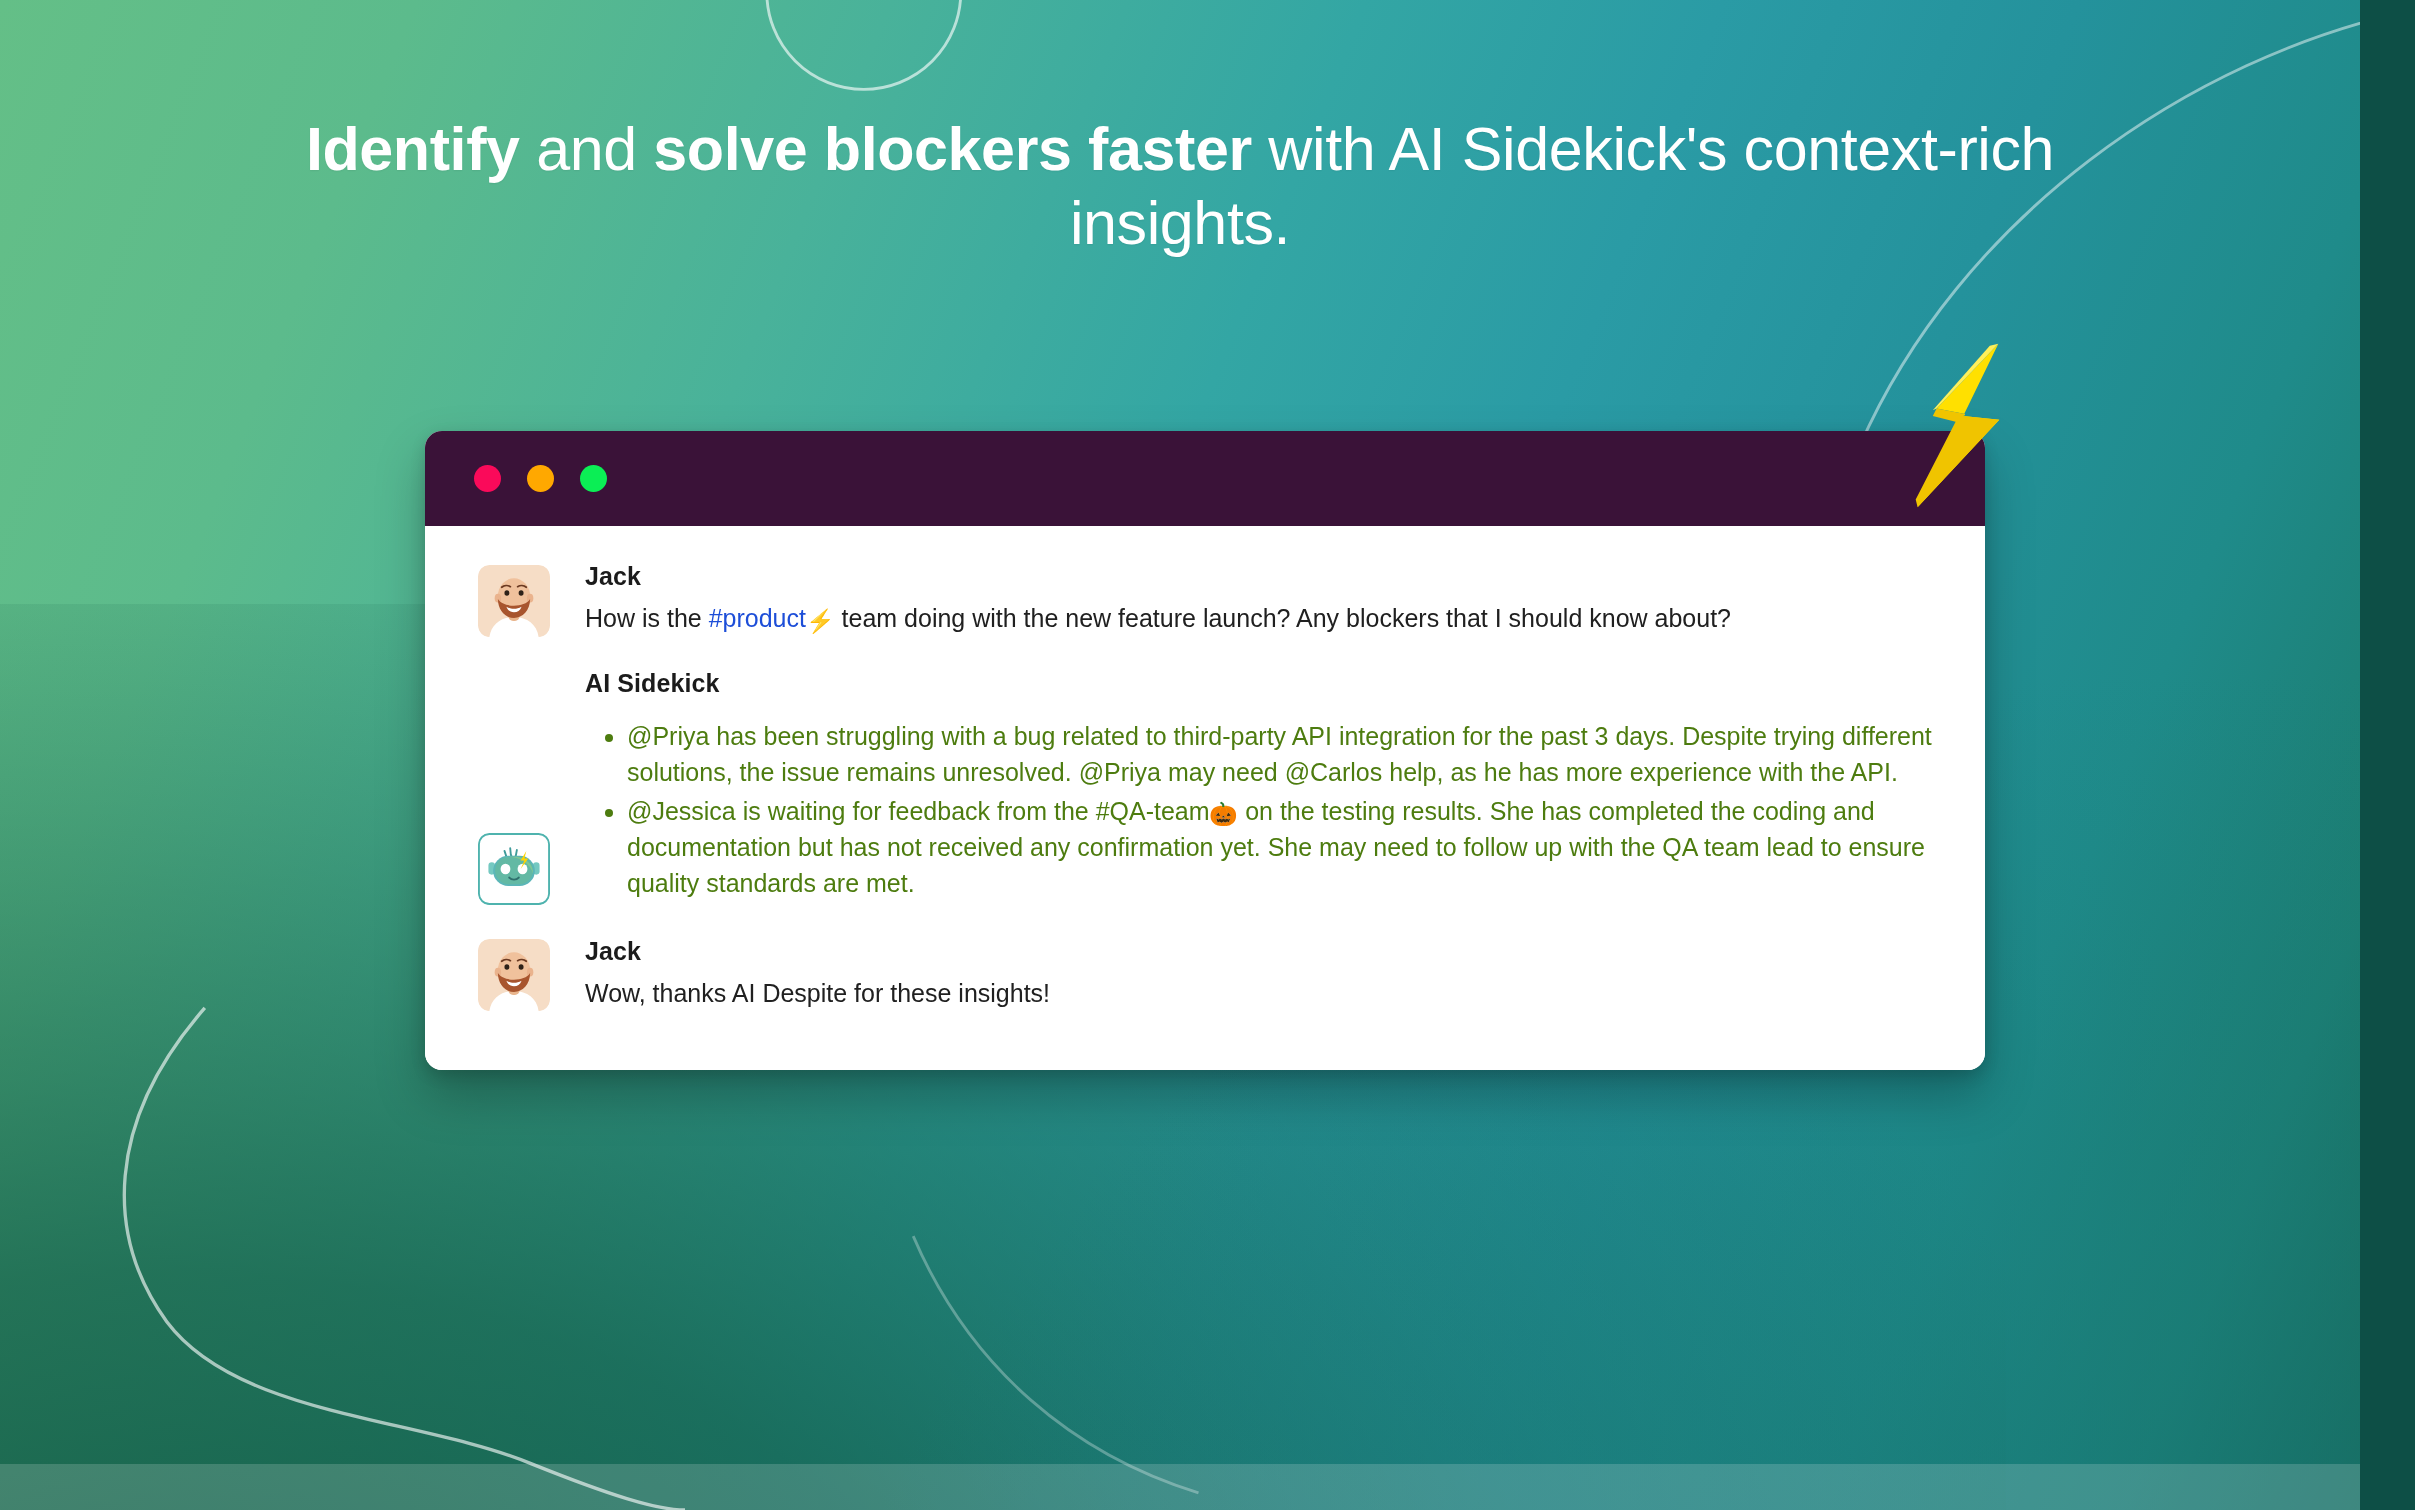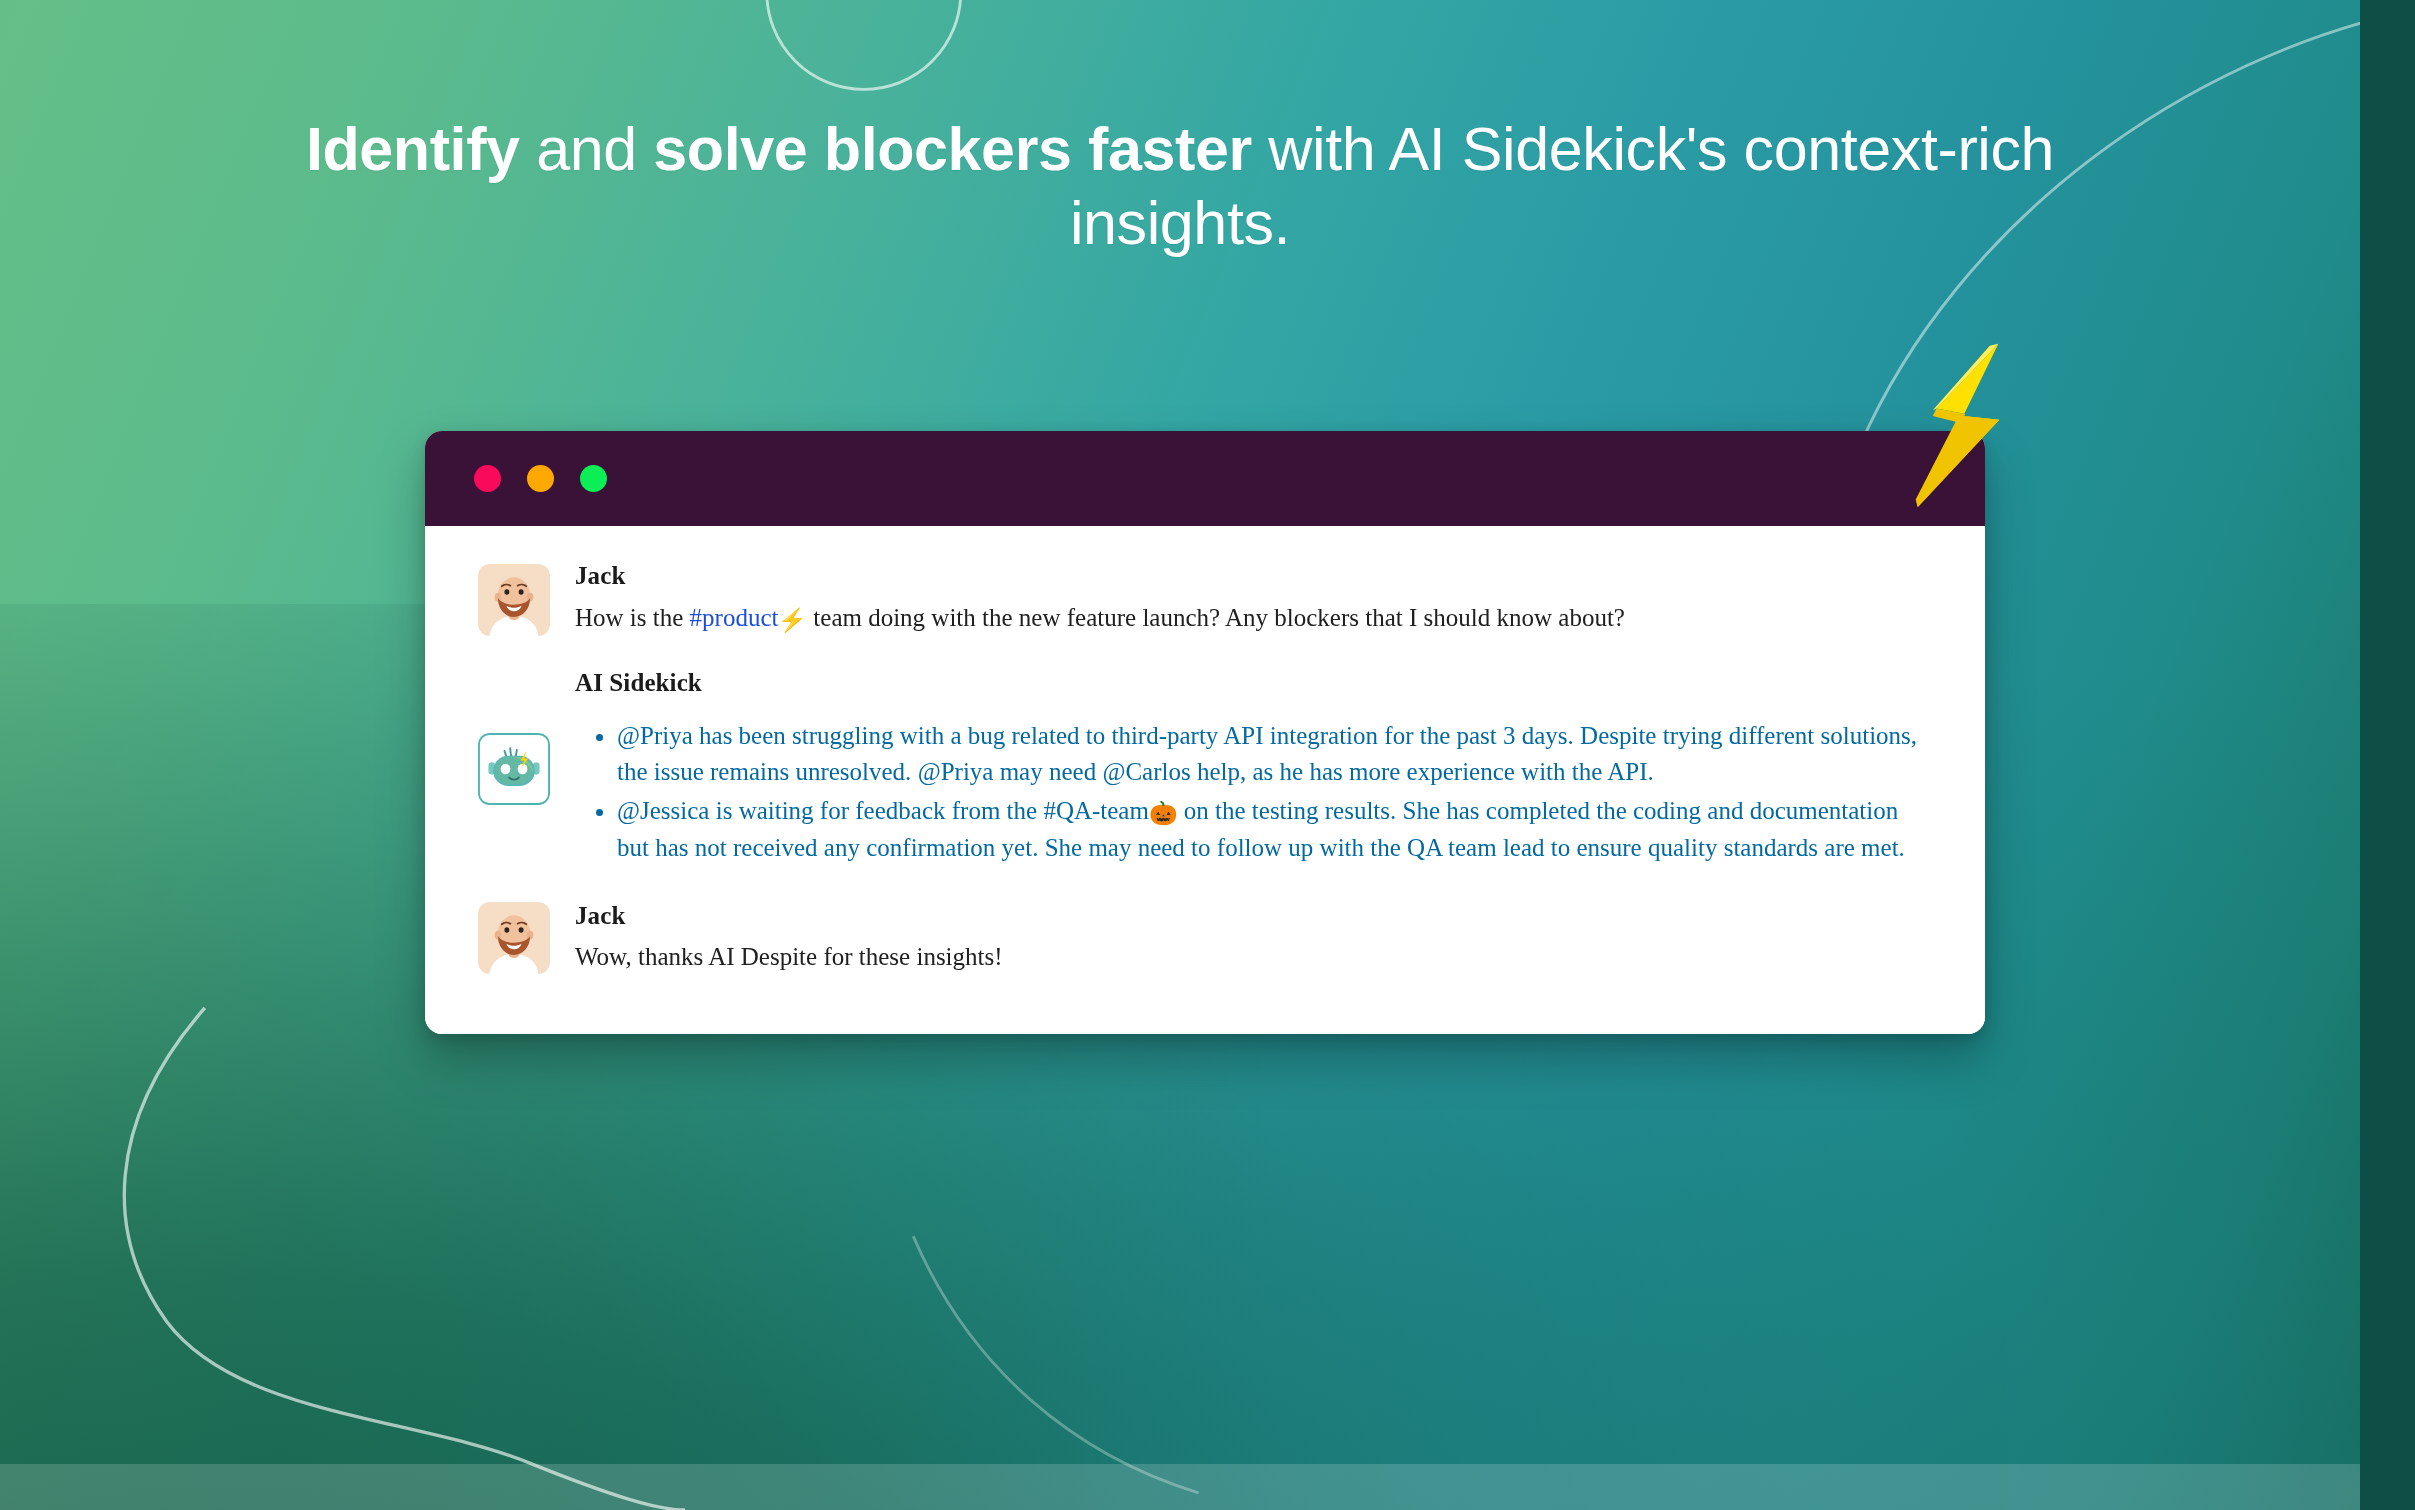--- a/index.html
+++ b/index.html
@@ -115,24 +115,23 @@
   .dot.yellow { background: #ffa800; }
   .dot.green  { background: #0bee55; }
 
   .chat-body {
     background: #ffffff;
     padding: 36px 53px 59px 53px;
   }
 
   .msg {
     display: flex;
-    align-items: center;
-    gap: 25px;
+    align-items: flex-end;
+    gap: 35px;
     margin-bottom: 32px;
-    font-family: Liberation Serif, serif;
   }
   .msg:last-child { margin-bottom: 0; }
 
   .avatar {
     width: 72px;
     height: 72px;
     flex: 0 0 72px;
     border-radius: 11.4px;
     overflow: hidden;
   }
@@ -155,21 +154,21 @@
     color: #1d4ed8;
   }
   .bullets {
     margin: 21px 0 0 0;
     padding-left: 42px;
   }
   .bullets li {
     margin-bottom: 3.8px;
     font-size: 25px;
     line-height: 1.42;
-    color: #0369a1;
+    color: #4d7c0f;
   }
   .emoji {
     font-size: 23px;
     vertical-align: -1.9px;
   }
 
   
   .bolt {
     position: absolute;
     left: 1908px;

